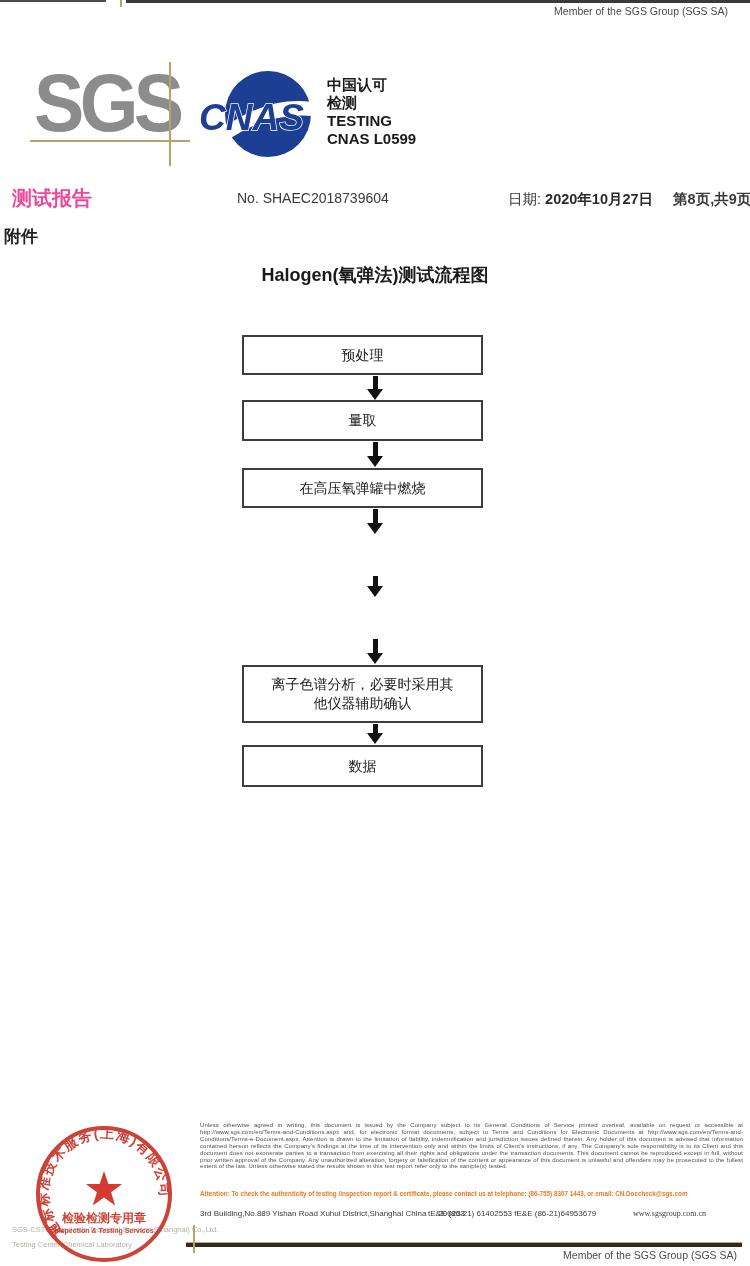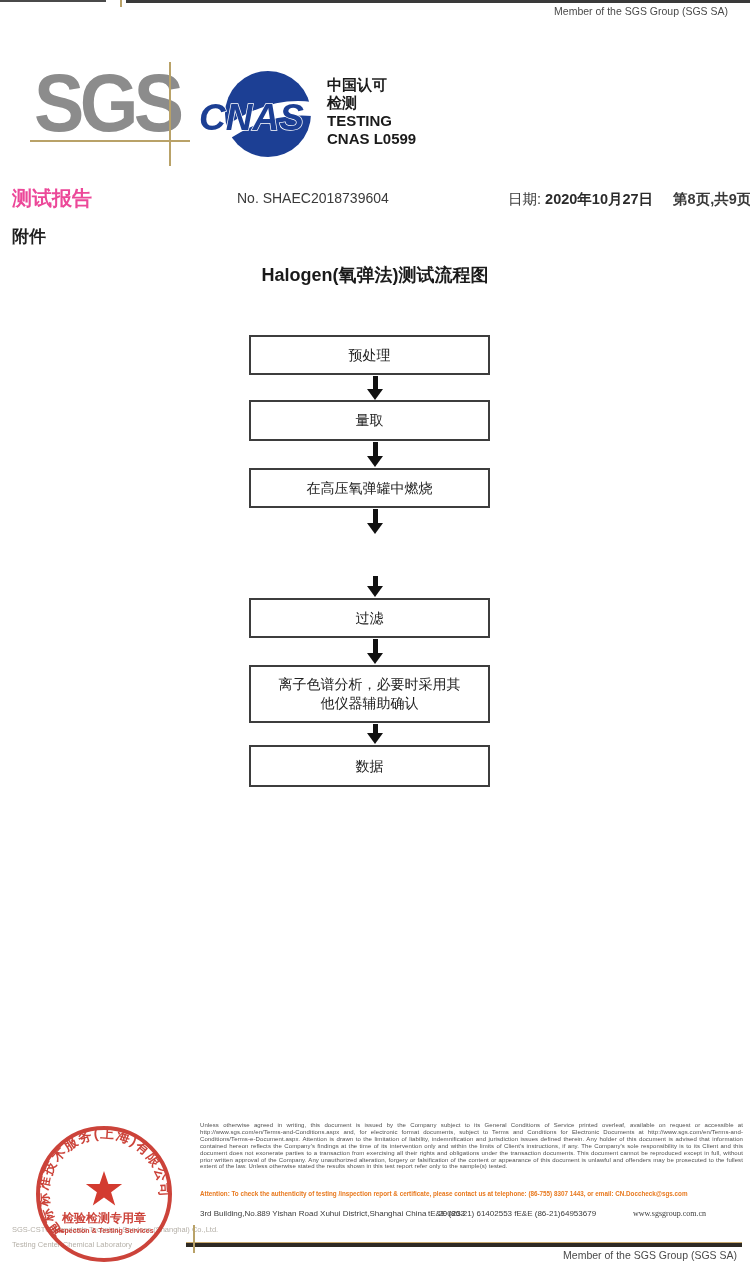--- a/index.html
+++ b/index.html
@@ -23,25 +23,25 @@
 
   
   .cnas-caption{left:327px;top:76px;font-size:15px;font-weight:700;color:#1a1a1a;line-height:18px;}
 
   
   .report-title{left:12px;top:185px;font-size:20px;font-weight:700;color:#ec4899;}
   .report-no{left:237px;top:190px;font-size:14px;color:#3a3a3a;}
   .date-row{left:508px;top:190px;font-size:14.5px;color:#3a3a3a;white-space:nowrap;}
   .date-row .v{font-weight:700;color:#2a2a2a;}
   .date-row .p{font-weight:600;margin-left:16px;}
-  .attachment{left:12px;top:225px;font-size:17px;font-weight:700;color:#1f1f1f;}
+  .attachment{left:4px;top:225px;font-size:17px;font-weight:700;color:#1f1f1f;}
 
   
   .flow-title{left:0;top:263px;width:750px;text-align:center;font-size:18px;font-weight:700;color:#1a1a1a;}
-  .flow-box{position:absolute;left:249px;width:241px;border:2px solid #3d3d3d;background:#fff;
+  .flow-box{position:absolute;left:242px;width:241px;border:2px solid #3d3d3d;background:#fff;
             box-sizing:border-box;display:flex;align-items:center;justify-content:center;
             text-align:center;font-size:14px;color:#222;line-height:19px;padding:0 21px;}
   .flow-arrow{position:absolute;left:0;width:750px;display:flex;flex-direction:column;align-items:center;}
   .flow-arrow .stem{width:5px;background:#111;}
   .flow-arrow .head{width:0;height:0;border-left:8px solid transparent;border-right:8px solid transparent;border-top:11px solid #111;}
 
   
   .gray-co{left:12px;top:1222px;font-size:7.5px;color:#b5b0a8;line-height:15px;z-index:1;}
   .stamp{left:14px;top:1122px;z-index:2;opacity:.92;}
 
@@ -119,23 +119,20 @@
   <div class="flow-arrow" style="top:509px;">
     <div class="stem" style="height:14px;"></div>
       <div class="head"></div>
   </div>
 
   <div class="flow-arrow" style="top:576px;">
     <div class="stem" style="height:10px;"></div>
       <div class="head"></div>
   </div>
 
-  <div class="flow-box" style="top:598px;height:40px;">
-    <span>过滤</span>
-  </div>
   <div class="flow-arrow" style="top:639px;">
     <div class="stem" style="height:14px;"></div>
       <div class="head"></div>
   </div>
 
   <div class="flow-box" style="top:665px;height:58px;">
     <span>离子色谱分析，必要时采用其他仪器辅助确认</span>
   </div>
   <div class="flow-arrow" style="top:724px;">
     <div class="stem" style="height:9px;"></div>

